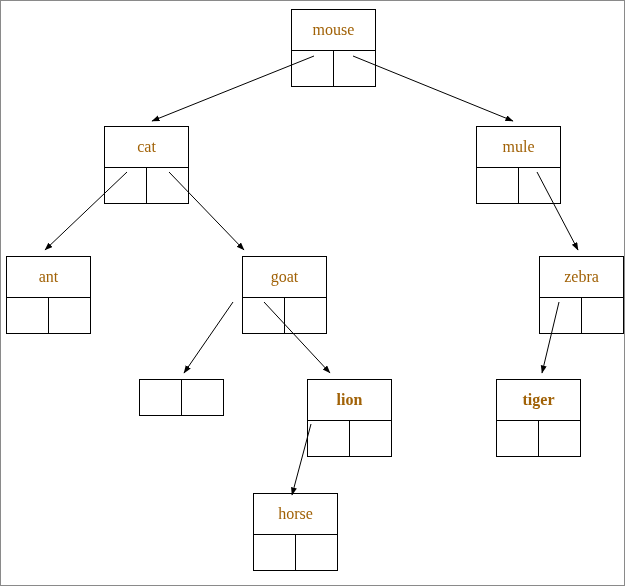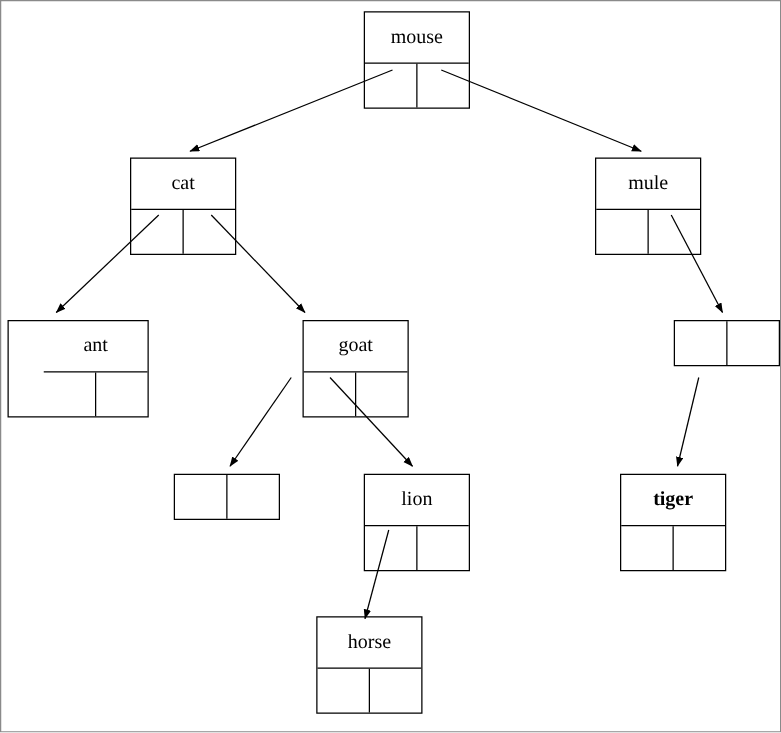--- a/index.html
+++ b/index.html
@@ -31,21 +31,21 @@
     border: 1px solid #000000;
     background: #ffffff;
     z-index: 1;
     box-sizing: content-box;
   }
   .node-label {
     height: 40px;
     line-height: 40px;
     text-align: center;
     font-size: 16px;
-    color: #000000;
+    color: #a16207;
     border-bottom: 1px solid #000000;
     white-space: nowrap;
   }
   .node-pointers {
     display: flex;
     height: 35px;
   }
   .cell {
     flex: 1 1 50%;
   }
@@ -92,51 +92,52 @@
   </div>
 
   <div class="node" style="left:475px; top:125px;">
     <div class="node-label">mule</div>
     <div class="node-pointers">
       <div class="cell left"></div>
       <div class="cell right"></div>
     </div>
   </div>
 
-  <div class="node" style="left:5px; top:255px;padding-left:28px;">
+  <div class="node" style="left:5px; top:255px;">
     <div class="node-label">ant</div>
     <div class="node-pointers">
       <div class="cell left"></div>
       <div class="cell right"></div>
     </div>
   </div>
 
   <div class="node" style="left:205px; top:255px;margin-left:36px;">
     <div class="node-label">goat</div>
     <div class="node-pointers">
       <div class="cell left"></div>
       <div class="cell right"></div>
     </div>
   </div>
 
   <div class="node" style="left:538px; top:255px;">
+    <div class="node-label">zebra</div>
     <div class="node-pointers">
       <div class="cell left"></div>
       <div class="cell right"></div>
     </div>
   </div>
 
   <div class="node" style="left:138px; top:378px;">
     <div class="node-pointers">
       <div class="cell left"></div>
       <div class="cell right"></div>
     </div>
   </div>
 
-  <div class="node" style="left:290px; top:378px;">
+  <div class="node" style="left:306px; top:378px;font-weight:bold;">
     <div class="node-label">lion</div>
     <div class="node-pointers">
       <div class="cell left"></div>
       <div class="cell right"></div>
     </div>
   </div>
 
   <div class="node" style="left:495px; top:378px;font-weight:bold;">
     <div class="node-label">tiger</div>
     <div class="node-pointers">

